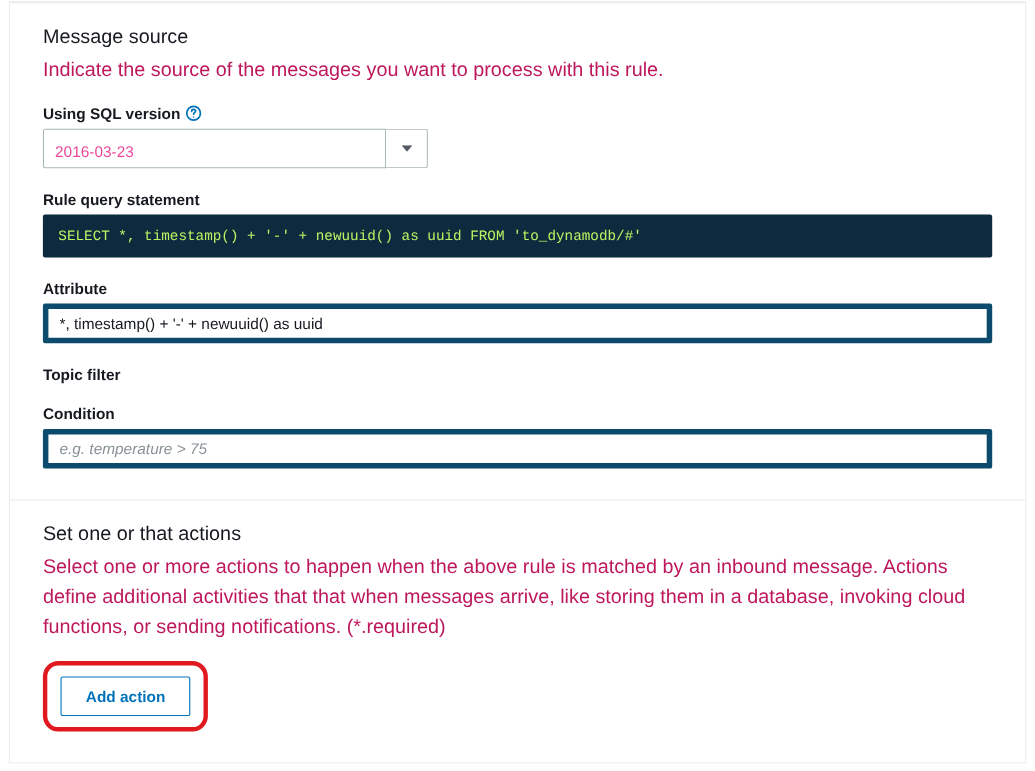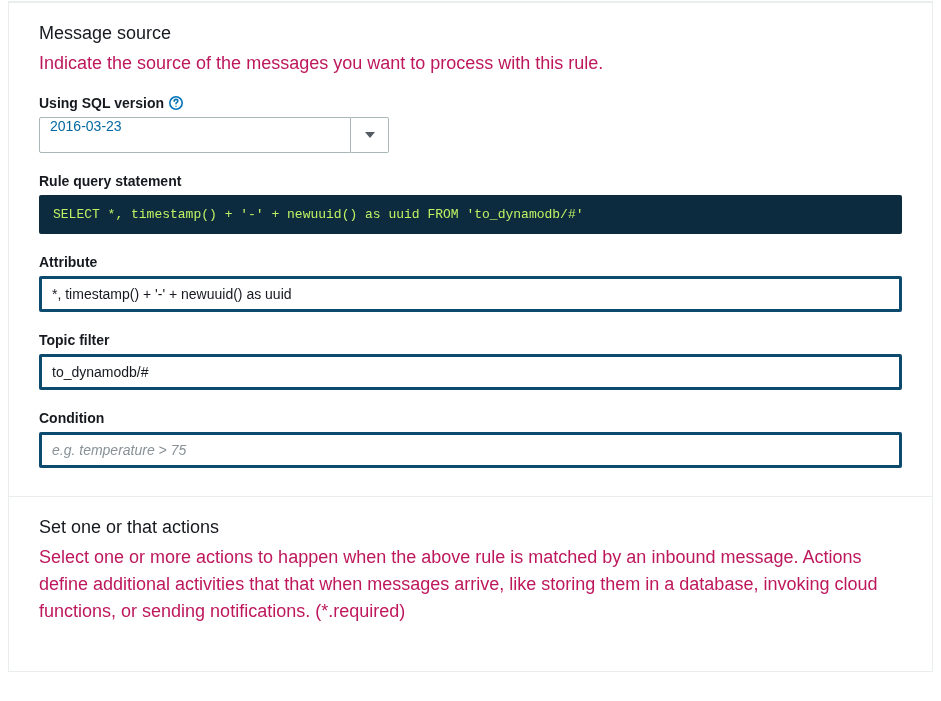--- a/index.html
+++ b/index.html
@@ -56,23 +56,23 @@
   }
   .info-icon svg { width: 16px; height: 16px; }
   .select-wrap {
     display: flex;
     width: 350px;
   }
   .select-input {
     flex: 1;
     border: 1px solid #aab7b8;
     border-radius: 2px 0 0 2px;
-    padding: 0 10px;
+    padding: 12px 10px;
     font-size: 14px;
-    color: #0369a1;
+    color: #ec4899;
     background: #fff;
     height: 36px;
   }
   .select-caret {
     width: 38px;
     height: 36px;
     border: 1px solid #aab7b8;
     border-left: none;
     border-radius: 0 2px 2px 0;
     background: #fff;
@@ -87,21 +87,21 @@
     color: #bef264;
     font-family: Consolas, Monaco, "Courier New", monospace;
     font-size: 13px;
     padding: 12px 14px;
     border-radius: 2px;
     white-space: pre;
     overflow-x: auto;
   }
   .text-input {
     width: 100%;
-    border: 3px solid #0c4a6e;
+    border: 5px solid #0c4a6e;
     border-radius: 2px;
     padding: 8px 10px;
     font-size: 14px;
     color: #16191f;
     background: #fff;
     height: 36px;
   }
   .text-input::placeholder {
     color: #879196;
     font-style: italic;
@@ -165,28 +165,30 @@
       <div class="code-block">SELECT *, timestamp() + '-' + newuuid() as uuid FROM 'to_dynamodb/#'</div>
     </div>
 
     <div class="field">
       <div class="field-label">Attribute</div>
       <input type="text" class="text-input" value="*, timestamp() + '-' + newuuid() as uuid" style="">
     </div>
 
     <div class="field">
       <div class="field-label">Topic filter</div>
-      <input type="text" class="text-input" value="to_dynamodb/#" style="">
     </div>
 
     <div class="field">
       <div class="field-label">Condition</div>
       <input type="text" class="text-input" placeholder="e.g. temperature &gt; 75" style="">
     </div>
 
   </div>
 
   <div class="section">
     <h2 class="section-title">Set one or that actions</h2>
     <p class="section-desc">Select one or more actions to happen when the above rule is matched by an inbound message. Actions define additional activities that that when messages arrive, like storing them in a database, invoking cloud functions, or sending notifications. (*.required)</p>
+    <div class="highlight-box">
+      <button class="btn-outline">Add action</button>
+    </div>
   </div>
 
 </div>
 
 </body></html>

